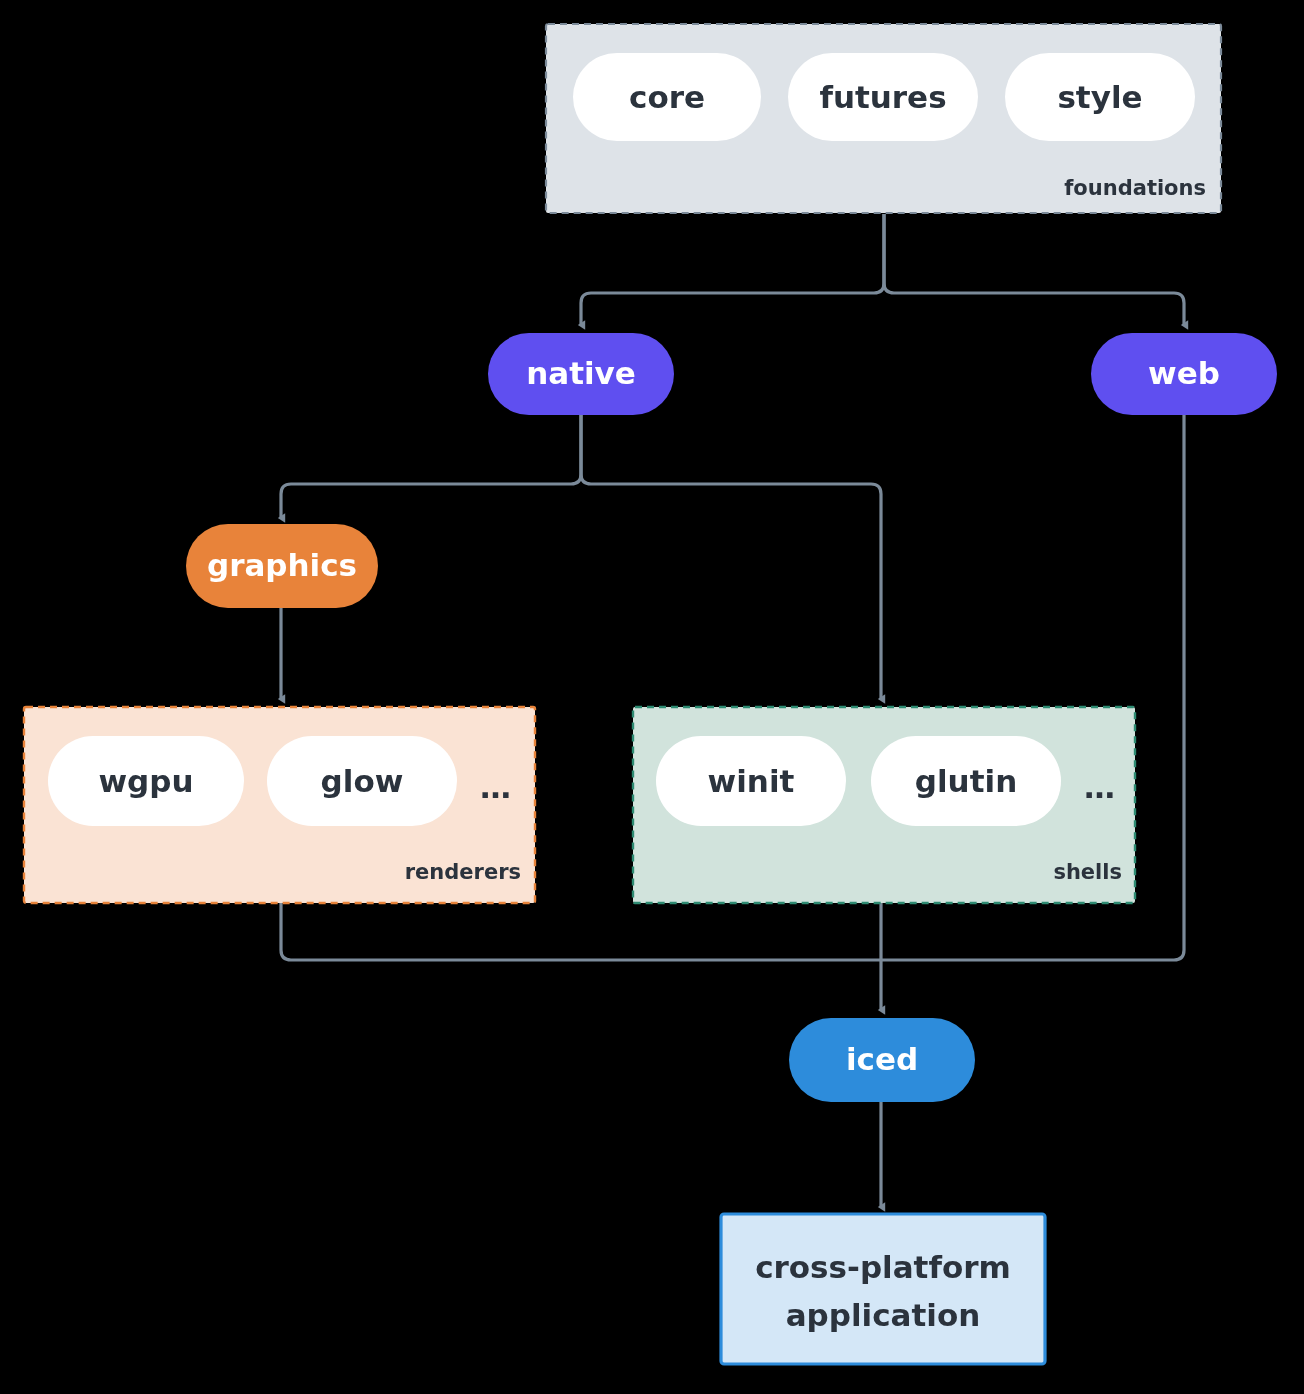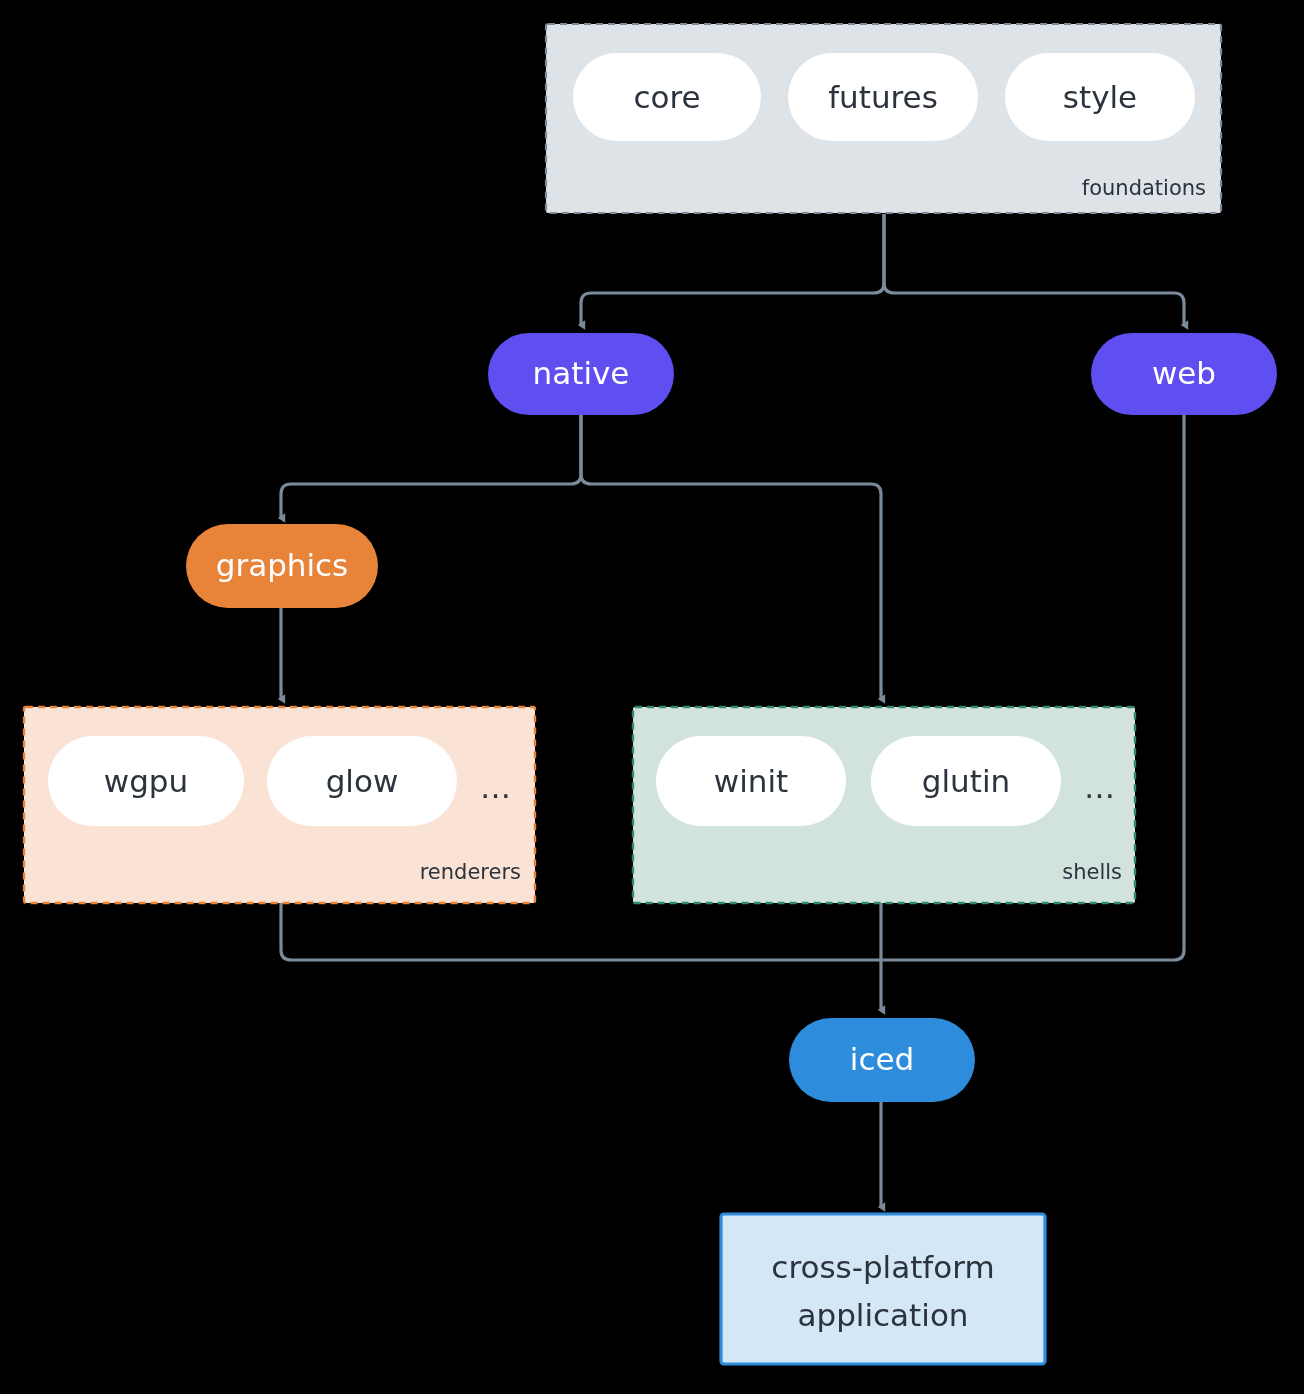--- a/index.html
+++ b/index.html
@@ -7,20 +7,21 @@
     padding: 0;
     background: #000000;
   }
   #stage {
     position: relative;
     width: 1304px;
     height: 1394px;
     background: #000000;
     overflow: hidden;
     font-family: "DejaVu Sans", "Liberation Sans", sans-serif;
+    font-weight: bold;
   }
   svg.diagram {
     position: absolute;
     top: 0;
     left: 0;
     width: 1304px;
     height: 1394px;
     display: block;
   }
   .grp-label {

